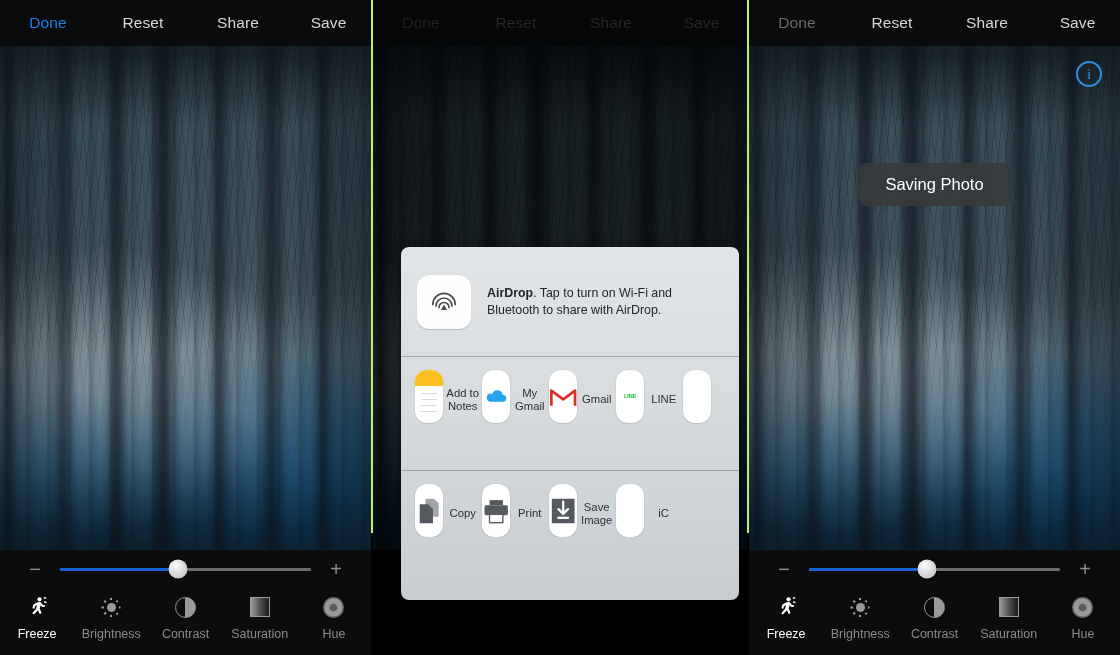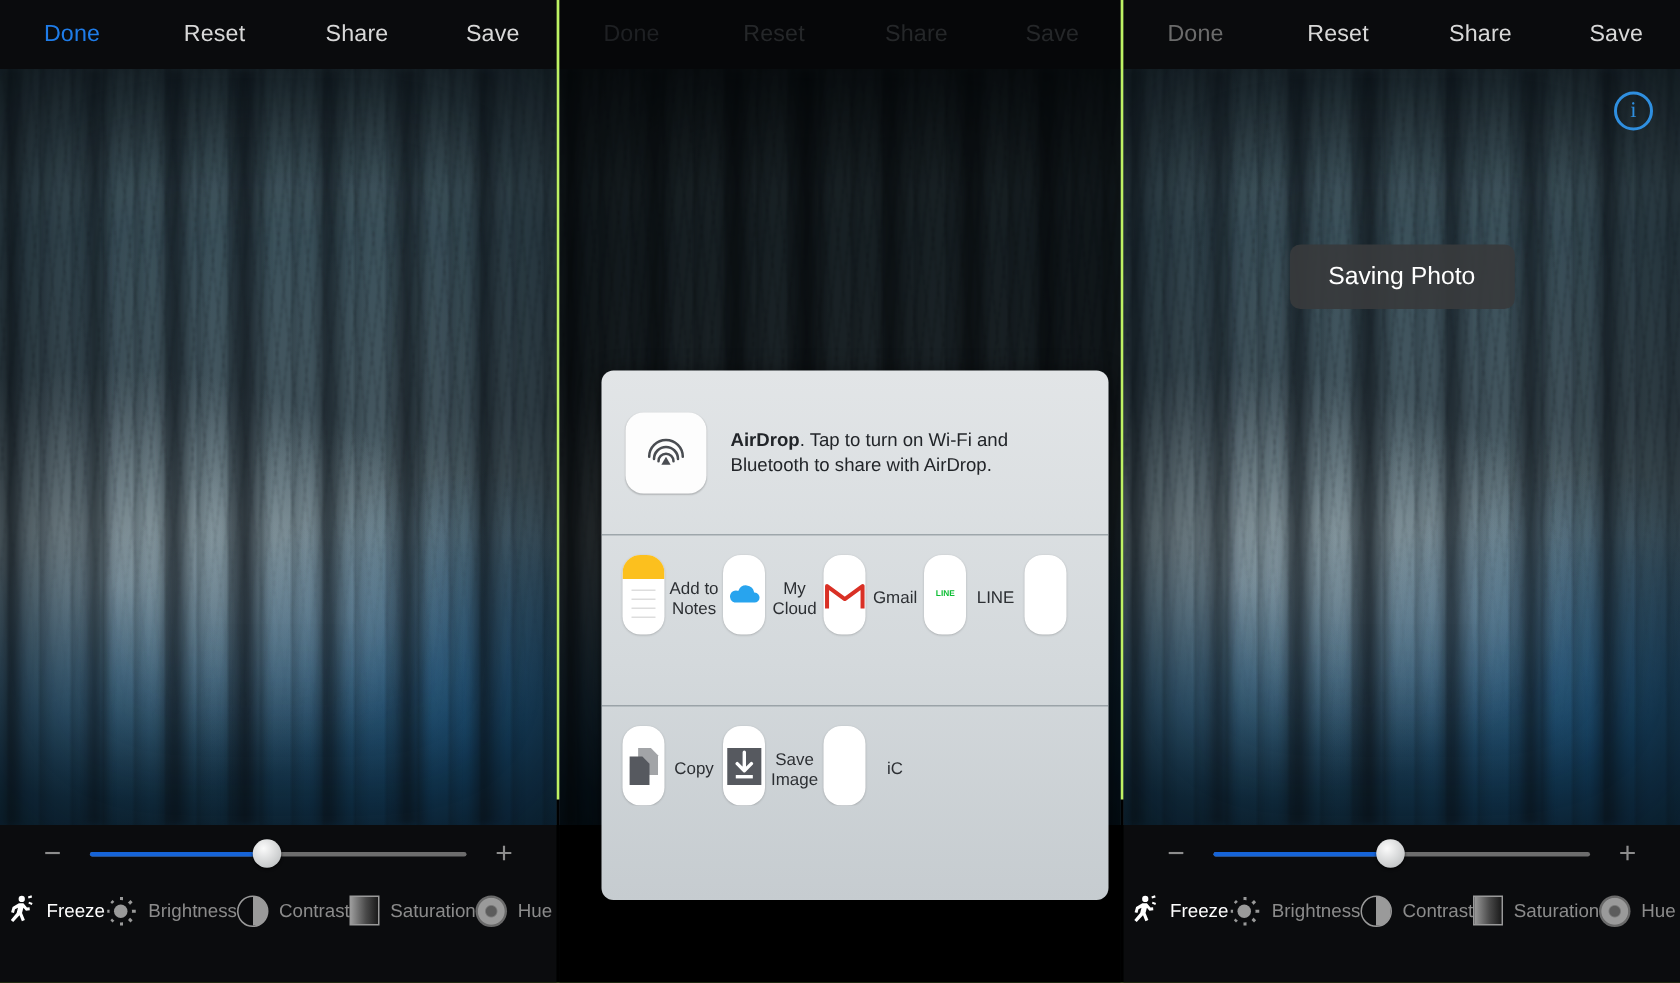--- a/index.html
+++ b/index.html
@@ -76,21 +76,21 @@
               background:#0b0c0e; z-index:6; }
   .slider-row{ height:38px; display:flex; align-items:center; padding:0 24px; }
   .sg{ width:22px; text-align:center; color:#8d8d8d; font-size:20px; line-height:1; flex:0 0 22px; }
   .track{ position:relative; flex:1; height:3px; margin:0 14px;
           background:#6d6d6d; border-radius:2px; }
   .track .fill{ position:absolute; left:0; top:0; bottom:0; background:#1664d8; border-radius:2px; }
   .thumb{ position:absolute; top:50%; width:19px; height:19px; border-radius:50%;
           background:radial-gradient(circle at 38% 32%, #fbfbfb, #c9cbcc 70%, #a9acae 100%);
           transform:translate(-50%,-50%); box-shadow:0 1px 2px rgba(0,0,0,.8); }
   .tools{ display:flex; padding:6px 0 0 0; }
-  .tool{ flex:1; display:flex; flex-direction:row; align-items:center; gap:7px; }
+  .tool{ flex:1; display:flex; flex-direction:column; align-items:center; gap:7px; }
   .tool .ticon{ height:26px; display:flex; align-items:center; justify-content:center; }
   .tool .tlabel{ font-size:12.5px; color:#8b8b8b; }
   .tool.active .tlabel{ color:#ffffff; }
 
   .ic-sun{ position:relative; width:22px; height:22px; }
   .ic-sun b{ position:absolute; left:50%; top:50%; width:2px; height:19px; margin:-9.5px 0 0 -1px;
              background:#9a9a9a; }
   .ic-sun b:nth-of-type(2){ transform:rotate(45deg); }
   .ic-sun b:nth-of-type(3){ transform:rotate(90deg); }
   .ic-sun b:nth-of-type(4){ transform:rotate(135deg); }
@@ -277,21 +277,21 @@
               <div class="ln" style="top:41px"></div>
           </div>
           <div class="cap">Add to Notes</div>
         </div>
         <div class="app">
           <div class="tile t-cloud">
             <svg width="38" height="26" viewBox="0 0 38 26">
               <path d="M10 20h18a5.2 5.2 0 0 0 .4-10.4A8 8 0 0 0 13.2 8 5.6 5.6 0 0 0 10 20z" fill="#28a4ee" stroke="#ffffff" stroke-width="1.6"></path>
             </svg>
           </div>
-          <div class="cap">My Cloud</div>
+          <div class="cap">My Gmail</div>
         </div>
         <div class="app">
           <div class="tile t-gmail">
             <svg width="36" height="28" viewBox="0 0 36 28">
               <path d="M3 25V6l15 11L33 6v19" fill="none" stroke="#d93025" stroke-width="3.4" stroke-linejoin="round"></path>
             </svg>
           </div>
           <div class="cap">Gmail</div>
         </div>
         <div class="app">
@@ -315,20 +315,32 @@
         <div class="app">
           <div class="tile t-white">
             <svg width="30" height="32" viewBox="0 0 30 32">
                 <g class="glyph">
               <path d="M11 3h9l5 5v14h-14z" opacity=".55"></path>
               <path d="M5 9h9l5 5v15H5z"></path>
             </g>
               </svg>
           </div>
           <div class="cap">Copy</div>
+        </div>
+        <div class="app">
+          <div class="tile t-white">
+            <svg width="34" height="30" viewBox="0 0 34 30">
+                <g class="glyph">
+              <rect x="9" y="2" width="16" height="6"></rect>
+              <rect x="3" y="8" width="28" height="12" rx="2"></rect>
+              <rect x="9" y="19" width="16" height="10" fill="#fff" stroke="#56595f" stroke-width="1.6"></rect>
+            </g>
+              </svg>
+          </div>
+          <div class="cap">Print</div>
         </div>
         <div class="app">
           <div class="tile t-white">
             <svg width="30" height="32" viewBox="0 0 30 32">
                 <g class="glyph">
               <path d="M3 3h24v26H3z"></path>
               <path d="M15 6v12M10 14l5 5 5-5" fill="none" stroke="#fff" stroke-width="2.4" stroke-linecap="round" stroke-linejoin="round"></path>
               <rect x="9" y="22" width="12" height="2.4" fill="#fff"></rect>
             </g>
               </svg>

